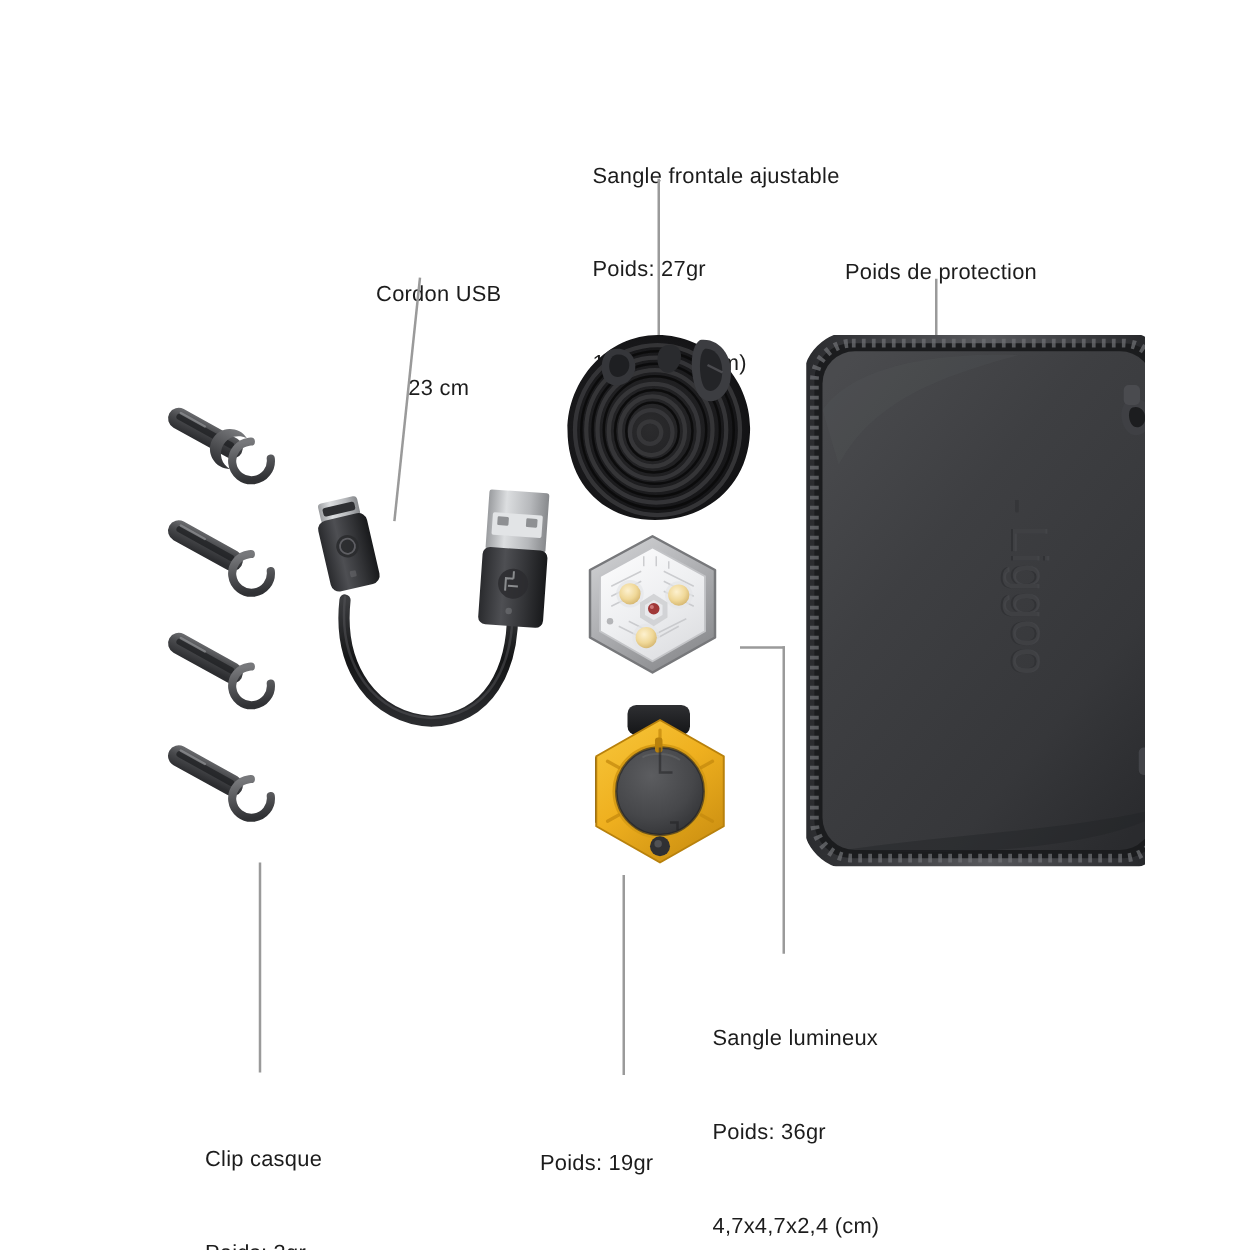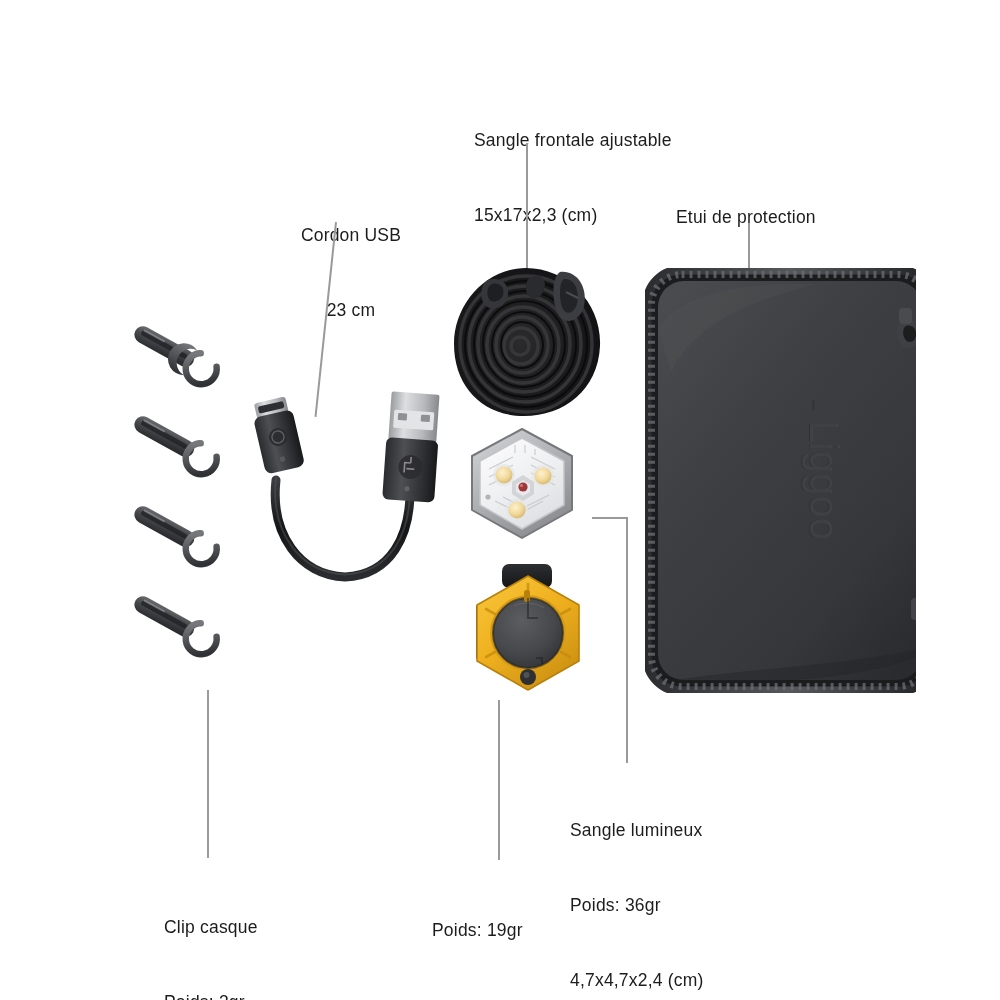--- a/index.html
+++ b/index.html
@@ -109,25 +109,26 @@
     pointer-events: none;
   }
 </style>
 </head>
 <body>
 
 <div id="sheet">
 
   <div class="label" style="left:474px; top:78px;">
     <span class="ln">Sangle frontale ajustable</span>
+    <span class="ln">Poids: 27gr</span>
     <span class="ln">15x17x2,3 (cm)</span>
   </div>
 
   <div class="label" style="left:676px; top:155px;">
-    <span class="ln">Etui de protection</span>
+    <span class="ln">Poids de protection</span>
     <span class="ln">Poids: 61gr</span>
     <span class="ln">14,8 x8x6 (cm)</span>
   </div>
 
   <div class="label center" style="left:286px; top:173px; width:130px;">
     <span class="ln">Cordon USB</span>
     <span class="ln">23 cm</span>
   </div>
 
   <div class="label" style="left:570px; top:768px;">

